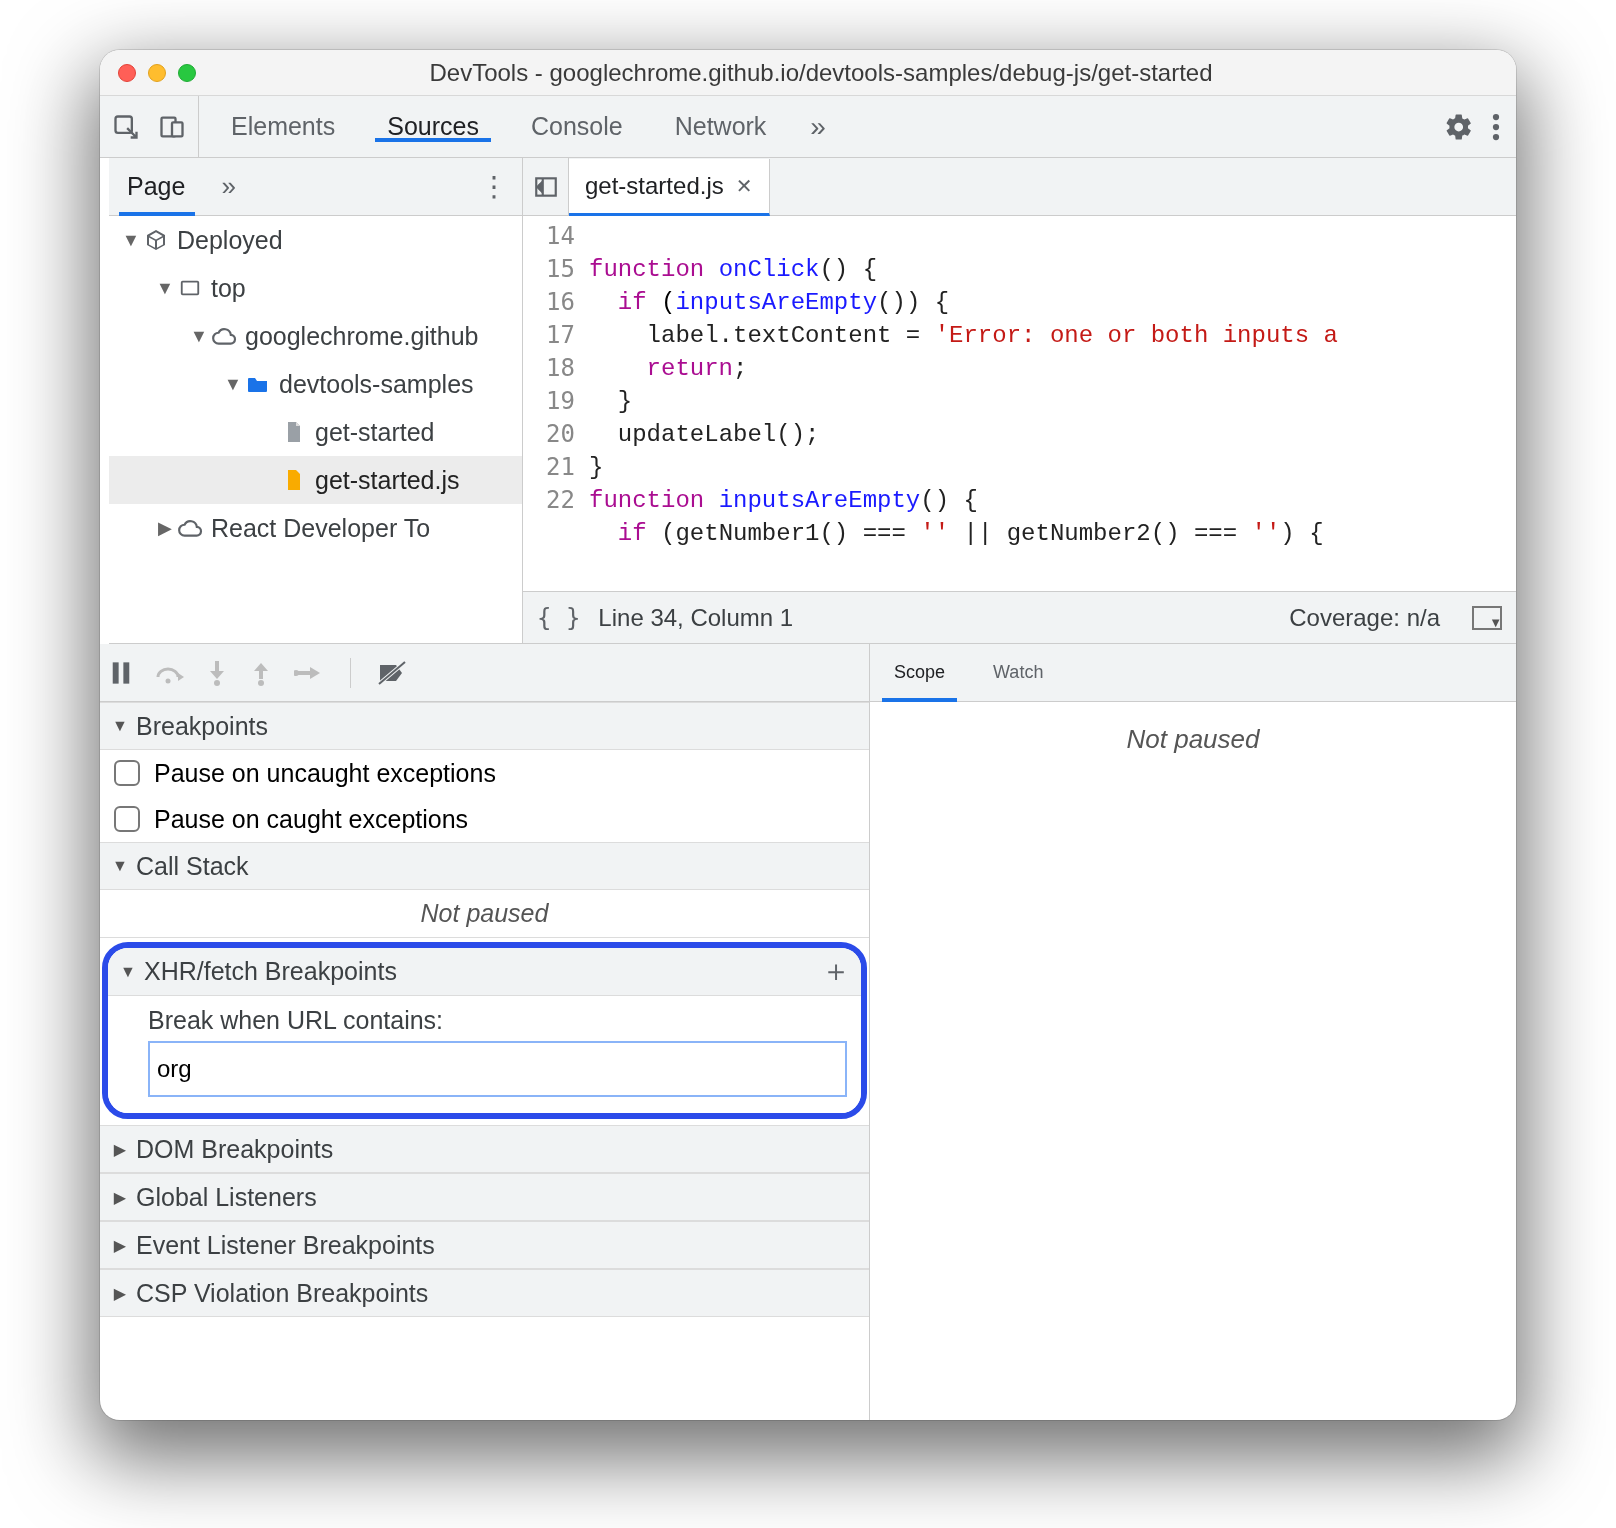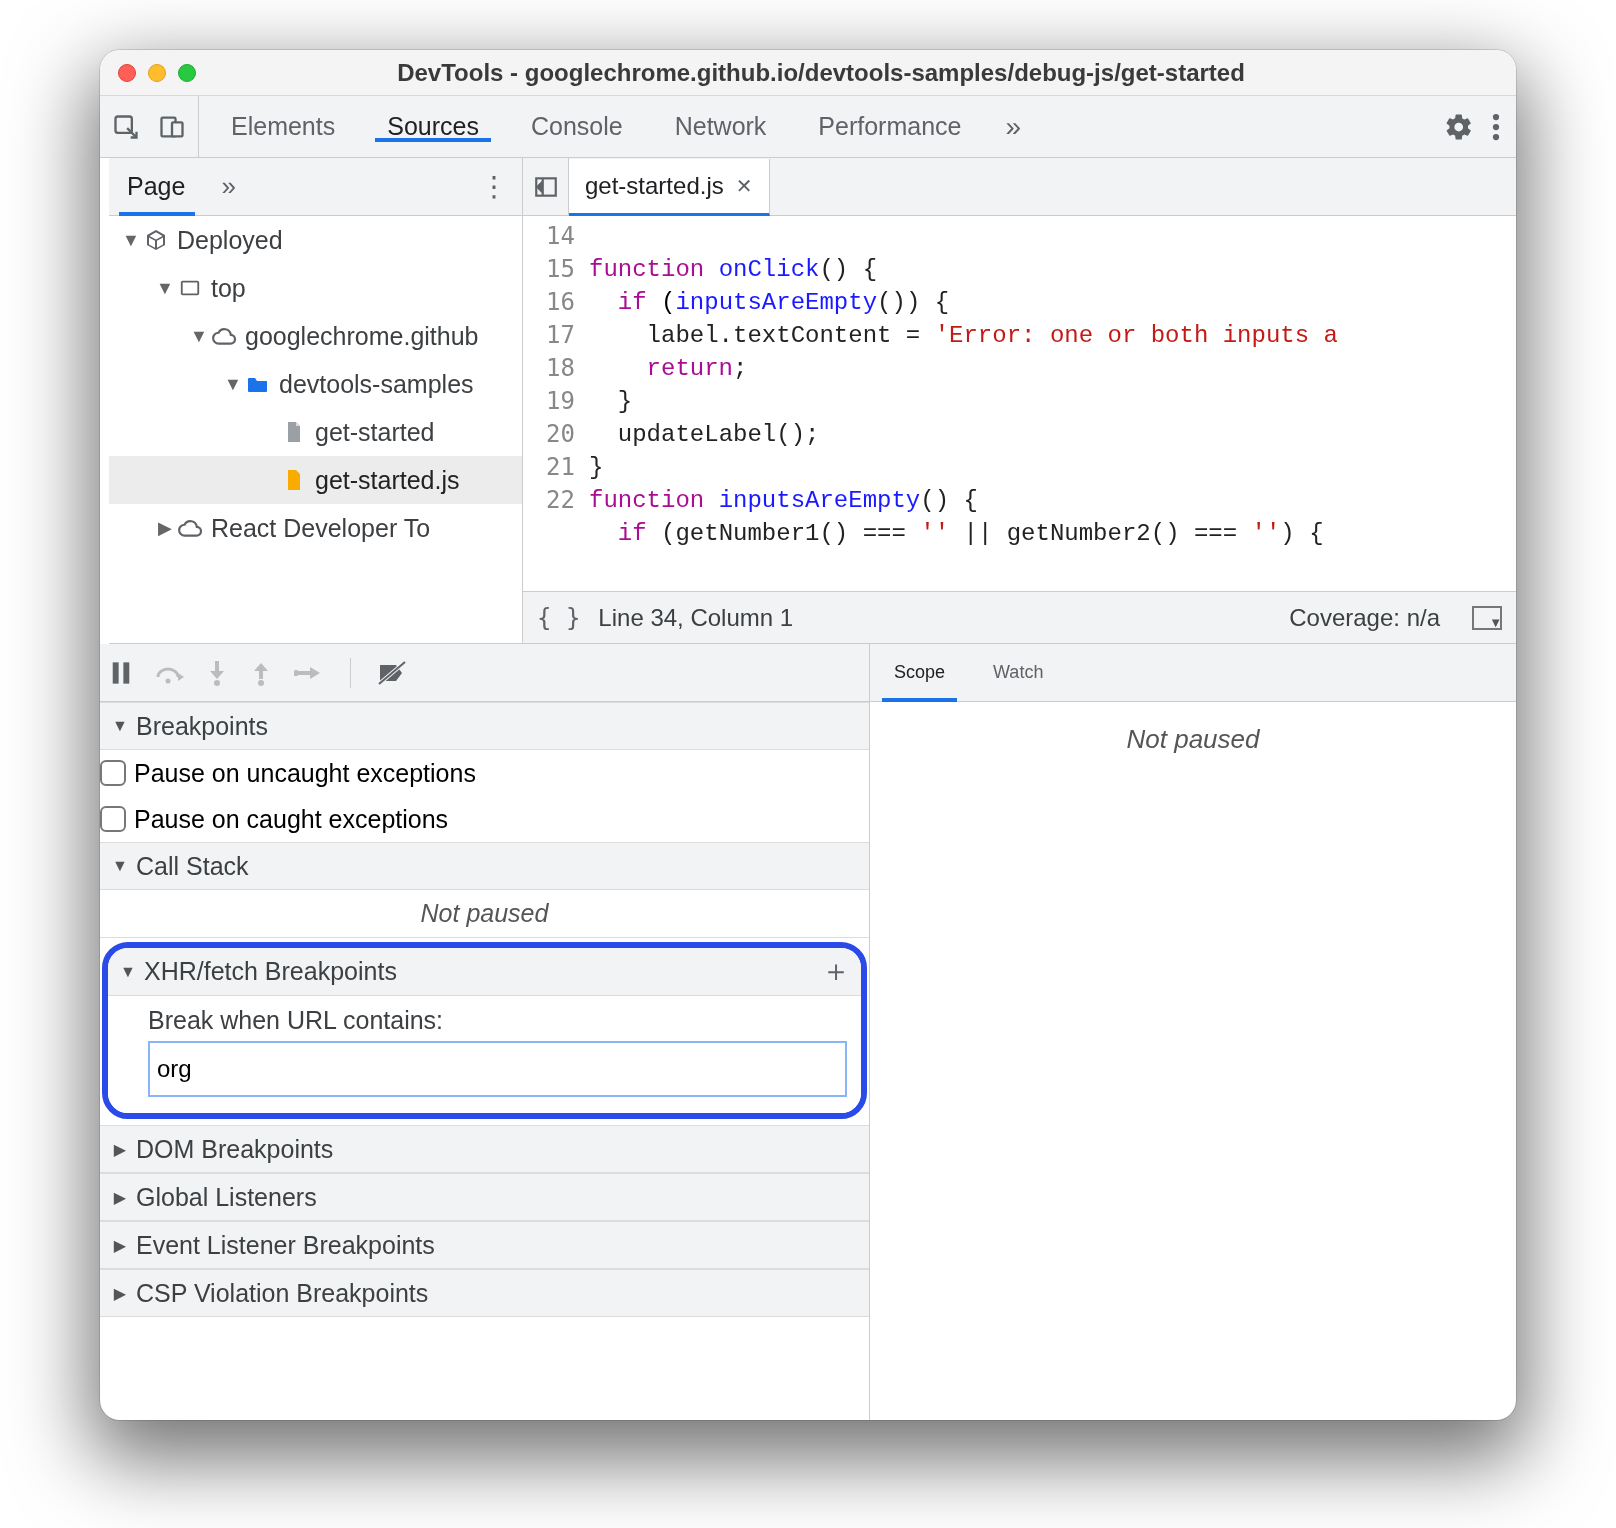--- a/index.html
+++ b/index.html
@@ -10,21 +10,21 @@
     box-shadow: 0 30px 80px 10px rgba(0,0,0,0.55), 0 0 0 1px rgba(0,0,0,0.12);
     overflow: hidden;
   }
   
   .titlebar { height: 46px; display: flex; align-items: center; background: #f4f4f4; border-bottom: 1px solid #d8d8d8; }
   .traffic { display: flex; gap: 12px; padding-left: 18px; }
   .traffic .dot { width: 18px; height: 18px; border-radius: 50%; }
   .dot.red { background: #ff5f57; border:1px solid #e24238; }
   .dot.yellow { background: #ffbd2e; border:1px solid #e1a11e; }
   .dot.green { background: #28c840; border:1px solid #1faa34; }
-  .title-text { flex: 1; text-align: center; font-weight: 700; font-size: 24px; color: #3a3a3a; padding-right: 70px; }
+  .title-text { flex: 1; text-align: center; font-weight: 400; font-size: 24px; color: #3a3a3a; padding-right: 70px; }
   
   .main-toolbar { height: 62px; display: flex; align-items: stretch; border-bottom: 1px solid #ccc; background: #f1f3f4; }
   .tb-left { display: flex; align-items: center; padding: 0 10px; gap: 14px; border-right:1px solid #ccc; margin-right:6px;}
   .tb-icon { width:32px; height:32px; display:flex; align-items:center; justify-content:center; color:#555; }
   .tab-strip { display: flex; align-items: center; flex:1; }
   .main-tab { padding: 0 26px; display:flex; align-items:center; font-size: 25px; color:#5f6368; cursor:pointer; position:relative; }
   .main-tab.active { color:#202124; font-weight:500; }
   .main-tab.active::after { content:""; position:absolute; left:14px; right:14px; bottom:-1px; height:4px; background:#1a73e8; }
   .chevmore { padding:0 18px; display:flex; align-items:center; color:#5f6368; font-size:28px;}
   .tb-right { display:flex; align-items:center; gap:18px; padding-right:16px; }
@@ -65,21 +65,21 @@
   .debug-area { display:flex; flex:1; height: calc(100% - 46px - 62px - 486px); }
   .dbg-left { width:770px; border-right:1px solid #ccc; display:flex; flex-direction:column;}
   .dbg-right { flex:1; display:flex; flex-direction:column;}
   .dbg-toolbar { height:58px; border-bottom:1px solid #ccc; background:#f1f3f4; display:flex; align-items:center; padding:0 10px; gap:22px;}
   .dbg-toolbar svg{ color:#5f6368;}
   .dbg-toolbar .sep{ width:1px; height:30px; background:#ccc; margin:0 4px;}
   .sec-head { height:48px; background:#f1f3f4; border-top:1px solid #dcdcdc; border-bottom:1px solid #dcdcdc; display:flex; align-items:center; padding:0 10px; font-size:25px; color:#3c4043;}
   .sec-head .tw{ font-size:16px; color:#555; margin-right:6px;}
   .sec-head .plus{ margin-left:auto; font-size:30px; color:#5f6368;}
   .sec-body { background:#fff; }
-  .chk-row { height:46px; display:flex; align-items:center; font-size:25px; gap:8px;text-align:right;}
+  .chk-row { height:46px; display:flex; align-items:center; padding-left:14px; font-size:25px; gap:14px;text-align:right;}
   .chk { width:26px; height:26px; border:2px solid #777; border-radius:6px;}
   .not-paused { height:48px; display:flex; align-items:center; justify-content:center; font-style:italic; color:#555; font-size:25px; background:#fff; border-bottom:1px solid #dcdcdc;}
   .xhr-highlight { border:6px solid #2b4be9; border-radius:26px; margin:4px 2px 6px 2px; overflow:hidden;}
   .xhr-highlight .sec-head{ border-top:none;}
   .xhr-body { padding:10px 14px 16px 40px;}
   .xhr-label { font-size:25px; color:#3c4043; margin-bottom:6px;}
   .xhr-input { width:100%; height:56px; border:1px solid #bbb; padding:2px 8px; font-size:24px; outline:2px solid #8ab4f8; outline-offset:-2px;}
   .right-tabs{ height:58px; border-bottom:1px solid #ccc; background:#f1f3f4; display:flex; align-items:stretch;}
   .rt{ padding:0 24px; display:flex; align-items:center; font-size:18px; color:#5f6368; position:relative;}
   .rt.active{ color:#202124;}
@@ -114,21 +114,20 @@
             <rect x="3" y="4" width="12" height="16" rx="1"></rect>
             <rect x="12" y="8" width="9" height="12" rx="1" fill="#f1f3f4"></rect>
           </svg>
       </div>
     </div>
     <div class="tab-strip">
       <div class="main-tab">Elements</div>
       <div class="main-tab active">Sources</div>
       <div class="main-tab">Console</div>
       <div class="main-tab">Network</div>
-      <div class="main-tab">Performance</div>
       <div class="chevmore">»</div>
     </div>
     <div class="tb-right">
       <div class="gear">
         <svg width="30" height="30" viewBox="0 0 24 24" fill="#5f6368">
             <path d="M19.14,12.94a7.14,7.14,0,0,0,.05-.94,7.14,7.14,0,0,0-.05-.94l2.11-1.65a.5.5,0,0,0,.12-.64l-2-3.46a.5.5,0,0,0-.61-.22l-2.49,1a7,7,0,0,0-1.63-.94l-.38-2.65A.5.5,0,0,0,13.77,2H9.77a.5.5,0,0,0-.49.42L8.9,5.07a7,7,0,0,0-1.63.94l-2.49-1a.5.5,0,0,0-.61.22l-2,3.46a.5.5,0,0,0,.12.64L4.4,11.06a7.14,7.14,0,0,0-.05.94,7.14,7.14,0,0,0,.05.94L2.29,14.59a.5.5,0,0,0-.12.64l2,3.46a.5.5,0,0,0,.61.22l2.49-1a7,7,0,0,0,1.63.94l.38,2.65a.5.5,0,0,0,.49.42h4a.5.5,0,0,0,.49-.42l.38-2.65a7,7,0,0,0,1.63-.94l2.49,1a.5.5,0,0,0,.61-.22l2-3.46a.5.5,0,0,0-.12-.64ZM11.77,15.5A3.5,3.5,0,1,1,15.27,12,3.5,3.5,0,0,1,11.77,15.5Z"></path>
           </svg>
       </div>
       <div class="kebab">
         <svg width="8" height="30" viewBox="0 0 6 24" fill="#5f6368">

